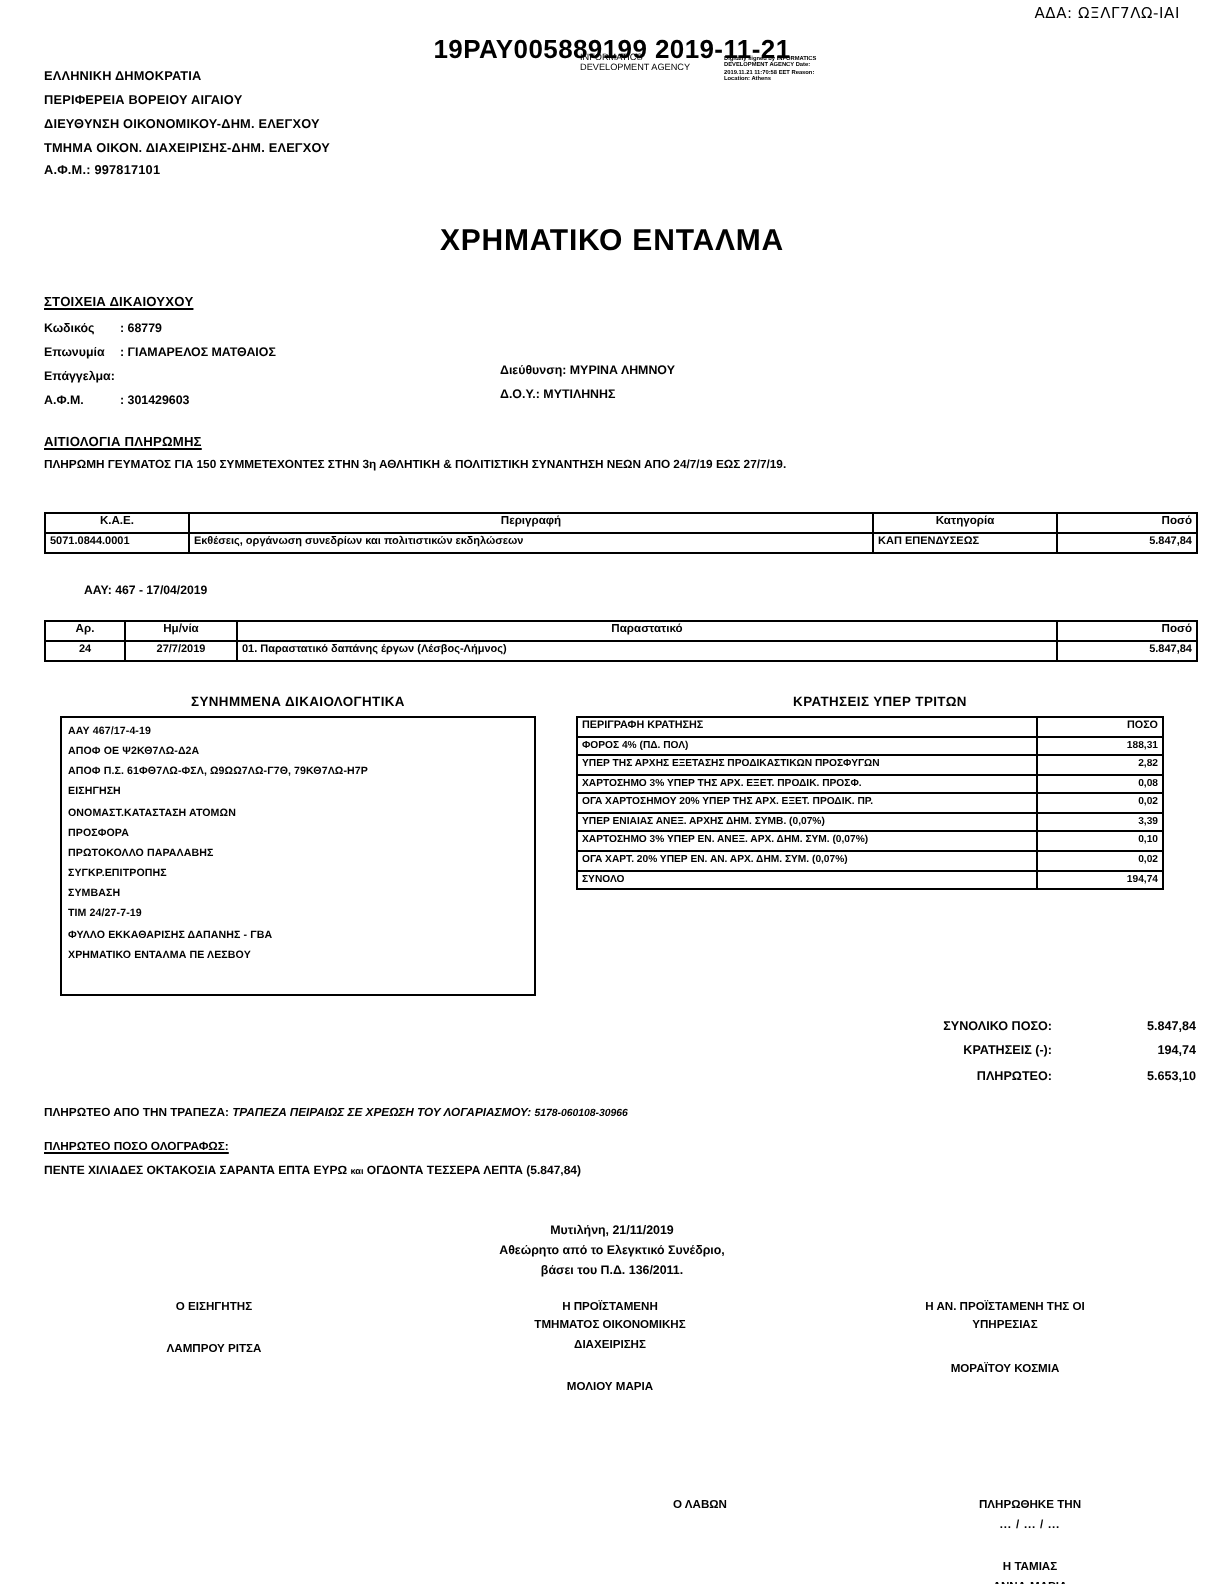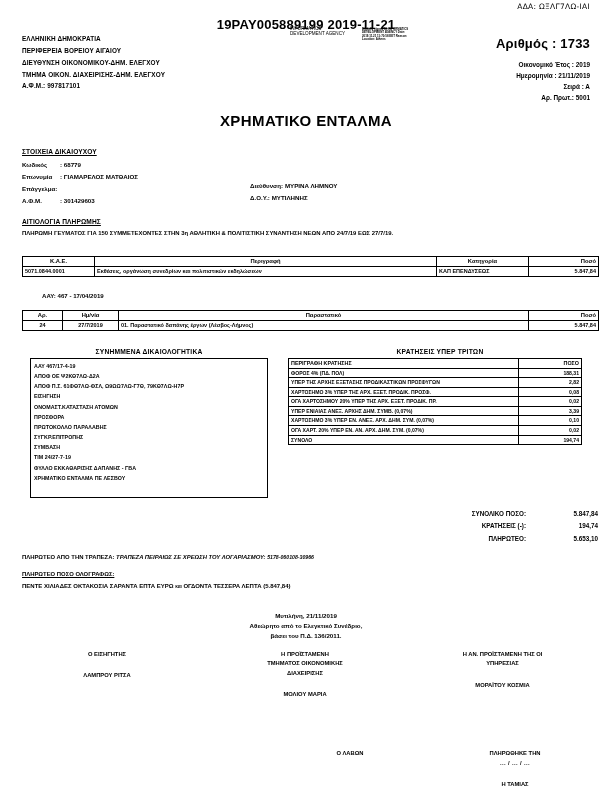--- a/index.html
+++ b/index.html
@@ -354,27 +354,20 @@
   <div class="sig-block">Digitally signed by INFORMATICS DEVELOPMENT AGENCY Date: 2019.11.21 11:70:58 EET Reason: Location: Athens</div>
 
   <div class="hdr-left">
     <div>ΕΛΛΗΝΙΚΗ ΔΗΜΟΚΡΑΤΙΑ</div>
     <div>ΠΕΡΙΦΕΡΕΙΑ ΒΟΡΕΙΟΥ ΑΙΓΑΙΟΥ</div>
     <div>ΔΙΕΥΘΥΝΣΗ ΟΙΚΟΝΟΜΙΚΟΥ-ΔΗΜ. ΕΛΕΓΧΟΥ</div>
     <div>ΤΜΗΜΑ ΟΙΚΟΝ. ΔΙΑΧΕΙΡΙΣΗΣ-ΔΗΜ. ΕΛΕΓΧΟΥ</div>
     <div>Α.Φ.Μ.: 997817101</div>
   </div>
 
-  <div class="hdr-right">
-    <div class="num">Αριθμός : 1733</div>
-    <div class="sub">Οικονομικό Έτος : 2019</div>
-    <div class="sub">Ημερομηνία : 21/11/2019</div>
-    <div class="sub">Σειρά : Α</div>
-    <div class="sub">Αρ. Πρωτ.: 5001</div>
-  </div>
 
   <div class="doc-title">ΧΡΗΜΑΤΙΚΟ ΕΝΤΑΛΜΑ</div>
 
   <div class="beneficiary">
     <div class="sec-head">ΣΤΟΙΧΕΙΑ ΔΙΚΑΙΟΥΧΟΥ</div>
     <div class="ben-rows">
       <div>
         <span class="lbl">Κωδικός</span><span>: 68779</span>
       </div>
       <div>

